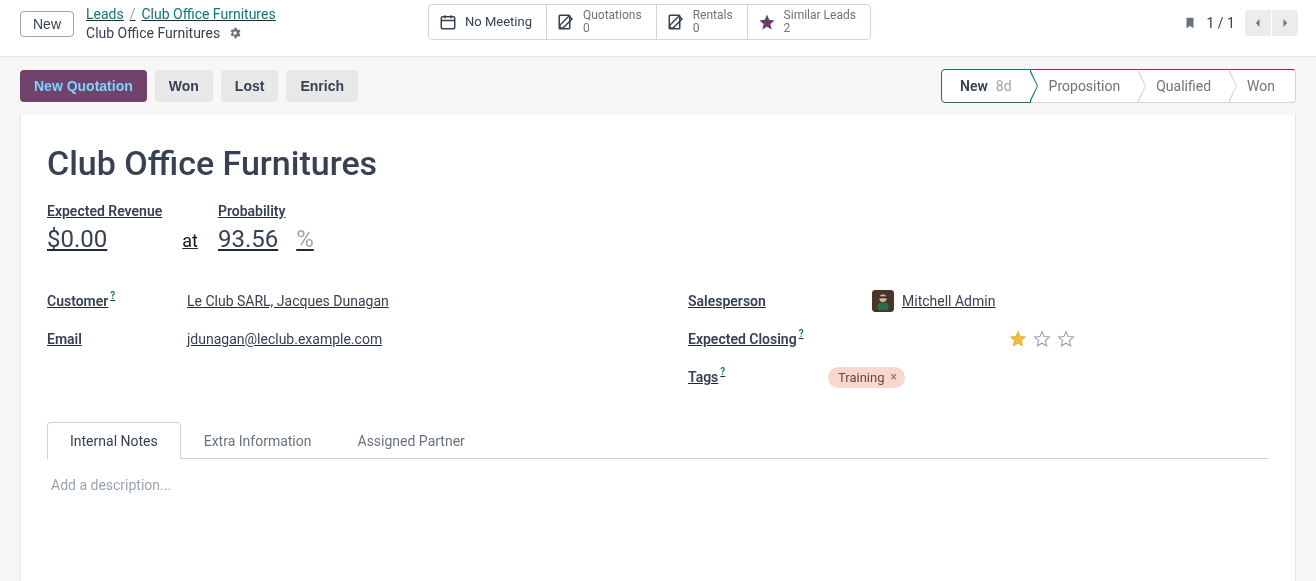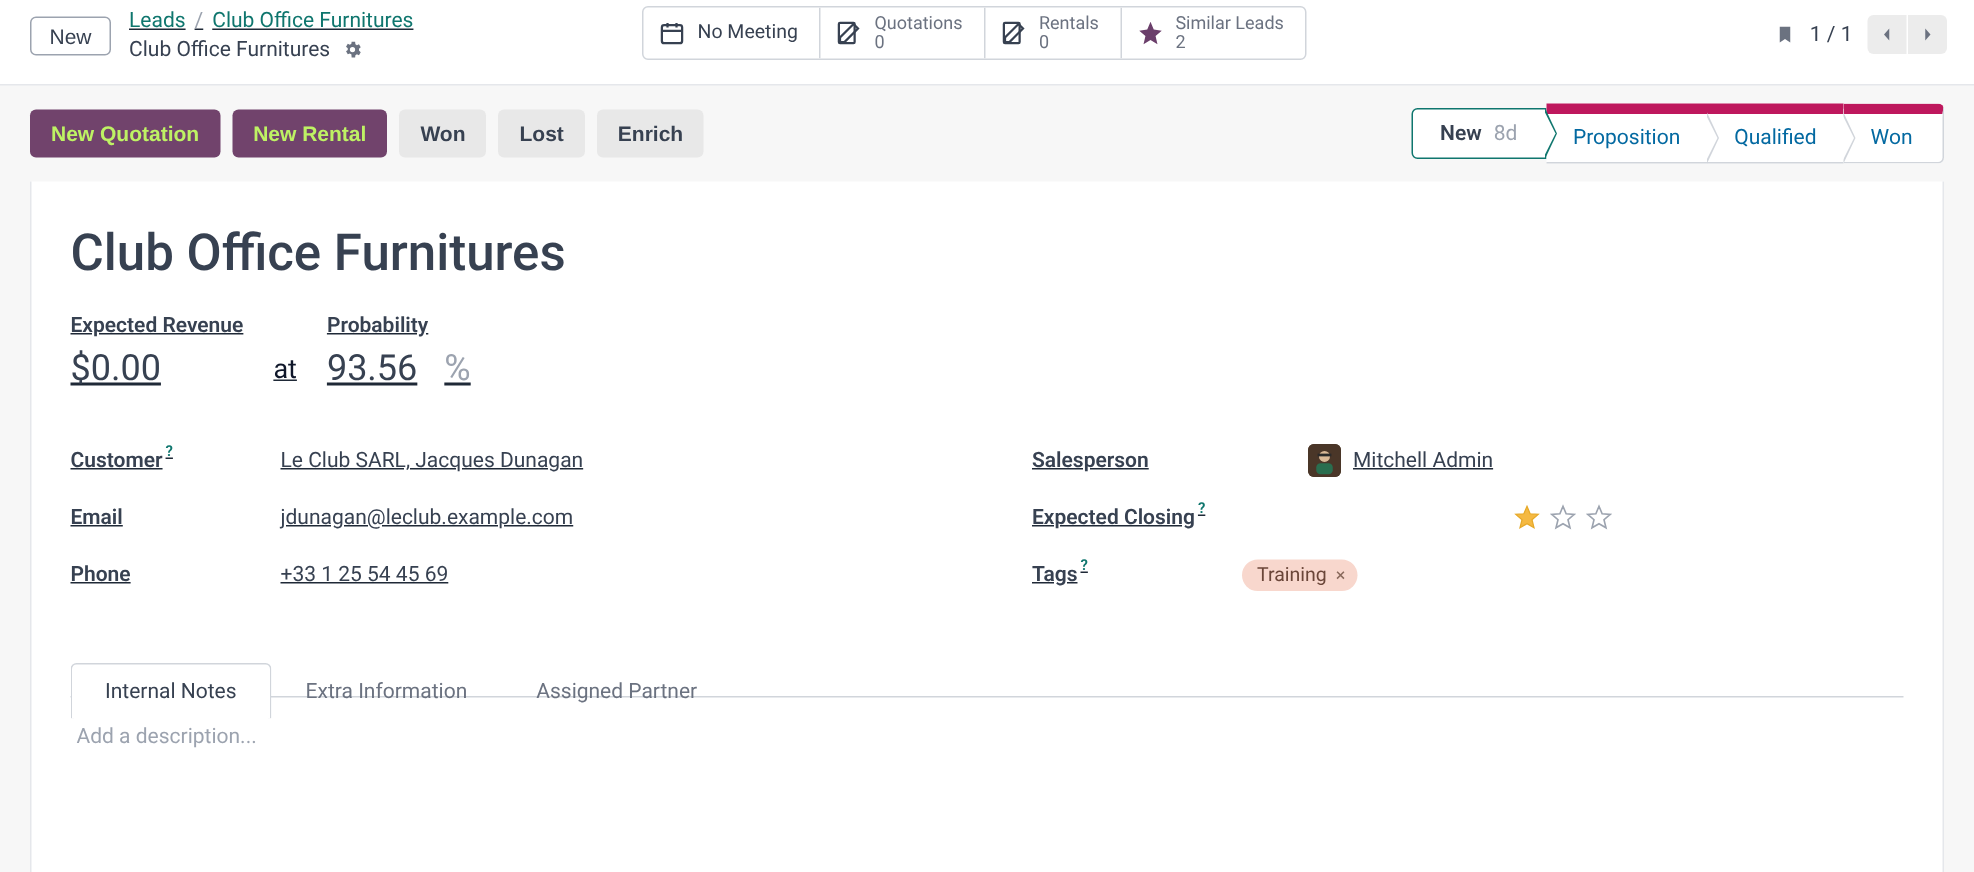--- a/index.html
+++ b/index.html
@@ -29,25 +29,25 @@
   .pager-text { font-size: 14px; color: #374151; }
   .pager-btns { display: flex; }
   .pager-btn { width: 26px; height: 26px; border: none; background: #ececec; display: flex; align-items: center; justify-content: center; cursor: pointer; }
   .pager-btn:first-child { border-radius: 4px 0 0 4px; margin-right: 1px; }
   .pager-btn:last-child { border-radius: 0 4px 4px 0; }
   .pager-btn svg { width: 10px; height: 10px; fill: #6b7280; }
 
   
   .actionbar-wrap { border-top: 1px solid #e5e7eb; background: #f7f7f7; margin-top: 8px; }
   .actionbar { display: flex; align-items: center; padding: 12px 20px 12px 20px; gap: 8px; }
-  .btn-primary { background: #71436c; color: #bef264; border: none; padding: 8px 14px; border-radius: 4px; font-size: 14px; font-weight: 600; cursor: pointer; }
+  .btn-primary { background: #71436c; color: #7dd3fc; border: none; padding: 8px 14px; border-radius: 4px; font-size: 14px; font-weight: 600; cursor: pointer; }
   .btn-secondary { background: #e8e8e8; color: #374151; border: none; padding: 8px 14px; border-radius: 4px; font-size: 14px; font-weight: 600; cursor: pointer; }
   
   .stage-pipe { margin-left: auto; display: flex; align-items: center; }
-  .stage { position: relative; padding: 8px 18px; font-size: 14px; color: #0369a1; cursor: pointer; background: #fff; border-top: 7px solid #be185d; border-bottom: 1px solid #d1d5db; display: flex; align-items: center; gap: 8px; }
+  .stage { position: relative; padding: 8px 18px; font-size: 14px; color: #737373; cursor: pointer; background: #fff; border-top: 1px solid #be185d; border-bottom: 1px solid #d1d5db; display: flex; align-items: center; gap: 8px; }
   .stage.active { border: 1px solid #0f766e; color: #374151; font-weight: 600; border-radius: 4px 0 0 4px; }
   .stage .days { font-weight: 400; color: #9ca3af; }
   .stage::after { content: ""; position: absolute; right: -8px; top: 50%; transform: translateY(-50%); width: 0; height: 0; border-top: 17px solid transparent; border-bottom: 17px solid transparent; border-left: 8px solid #d1d5db; z-index: 2; }
   .stage::before { content: ""; position: absolute; right: -7px; top: 50%; transform: translateY(-50%); width: 0; height: 0; border-top: 16px solid transparent; border-bottom: 16px solid transparent; border-left: 8px solid #fff; z-index: 3; }
   .stage:last-child::after, .stage:last-child::before { display: none; }
   .stage:last-child { border-right: 1px solid #d1d5db; border-radius: 0 4px 4px 0; padding-right: 20px; }
   .stage.active::before { border-left-color: #fff; }
   .stage.active::after { border-left-color: #0f766e; }
   
   
@@ -75,21 +75,21 @@
   .stars { display: flex; gap: 4px; }
   .stars svg { width: 20px; height: 20px; cursor: pointer; }
   .stars .filled path { fill: #f5b942; stroke: #e6a928; }
   .stars .empty path { fill: none; stroke: #9ca3af; stroke-width: 1.3; }
   
   .tag { display: inline-flex; align-items: center; gap: 6px; background: #f8d7cd; color: #6b4639; padding: 3px 8px 3px 10px; border-radius: 12px; font-size: 13px; }
   .tag .tag-x { cursor: pointer; font-size: 12px; color: #8a6a5c; }
 
   
   .tabs { display: flex; margin-top: 24px; border-bottom: 1px solid #d1d5db; }
-  .tab { padding: 10px 22px; font-size: 14px; color: #6b7280; cursor: pointer; border: 1px solid transparent; border-bottom: none; position: relative; top: 15px; }
+  .tab { padding: 10px 22px; font-size: 14px; color: #6b7280; cursor: pointer; border: 1px solid transparent; border-bottom: none; position: relative; top: 1px; }
   .tab.active { color: #374151; border-color: #d1d5db; background: #fff; border-radius: 4px 4px 0 0; }
   
   .notes-area { padding: 18px 4px; }
   .placeholder { color: #9ca3af; font-size: 14px; }
 </style>
 </head>
 <body>
 
 <div class="topbar">
   <button class="new-btn">New</button>
@@ -166,21 +166,20 @@
             <path d="M3.5 1L7 5l-3.5 4"></path>
           </svg>
         </button>
     </div>
   </div>
 </div>
 
 <div class="actionbar-wrap">
 <div class="actionbar">
   <button class="btn-primary">New Quotation</button>
-  <button class="btn-primary">New Rental</button>
   <button class="btn-secondary">Won</button>
   <button class="btn-secondary">Lost</button>
   <button class="btn-secondary">Enrich</button>
 
   <div class="stage-pipe">
     <div class="stage active">
       <span>New</span>
       <span class="days">8d</span>
     </div>
     <div class="stage">
@@ -220,26 +219,20 @@
               <span>Customer</span>
               <span class="qmark">?</span>
             </div>
         <div class="detail-val">Le Club SARL, Jacques Dunagan</div>
       </div>
       <div class="detail-row">
         <div class="detail-label">
               <span>Email</span>
             </div>
         <div class="detail-val">jdunagan@leclub.example.com</div>
-      </div>
-      <div class="detail-row">
-        <div class="detail-label">
-              <span>Phone</span>
-            </div>
-        <div class="detail-val">+33 1 25 54 45 69</div>
       </div>
     </div>
     <div class="details-col">
       <div class="detail-row">
         <div class="detail-label">
               <span>Salesperson</span>
             </div>
         <div class="detail-val sales-cell">
           <span class="avatar">
             <svg viewBox="0 0 24 24">

